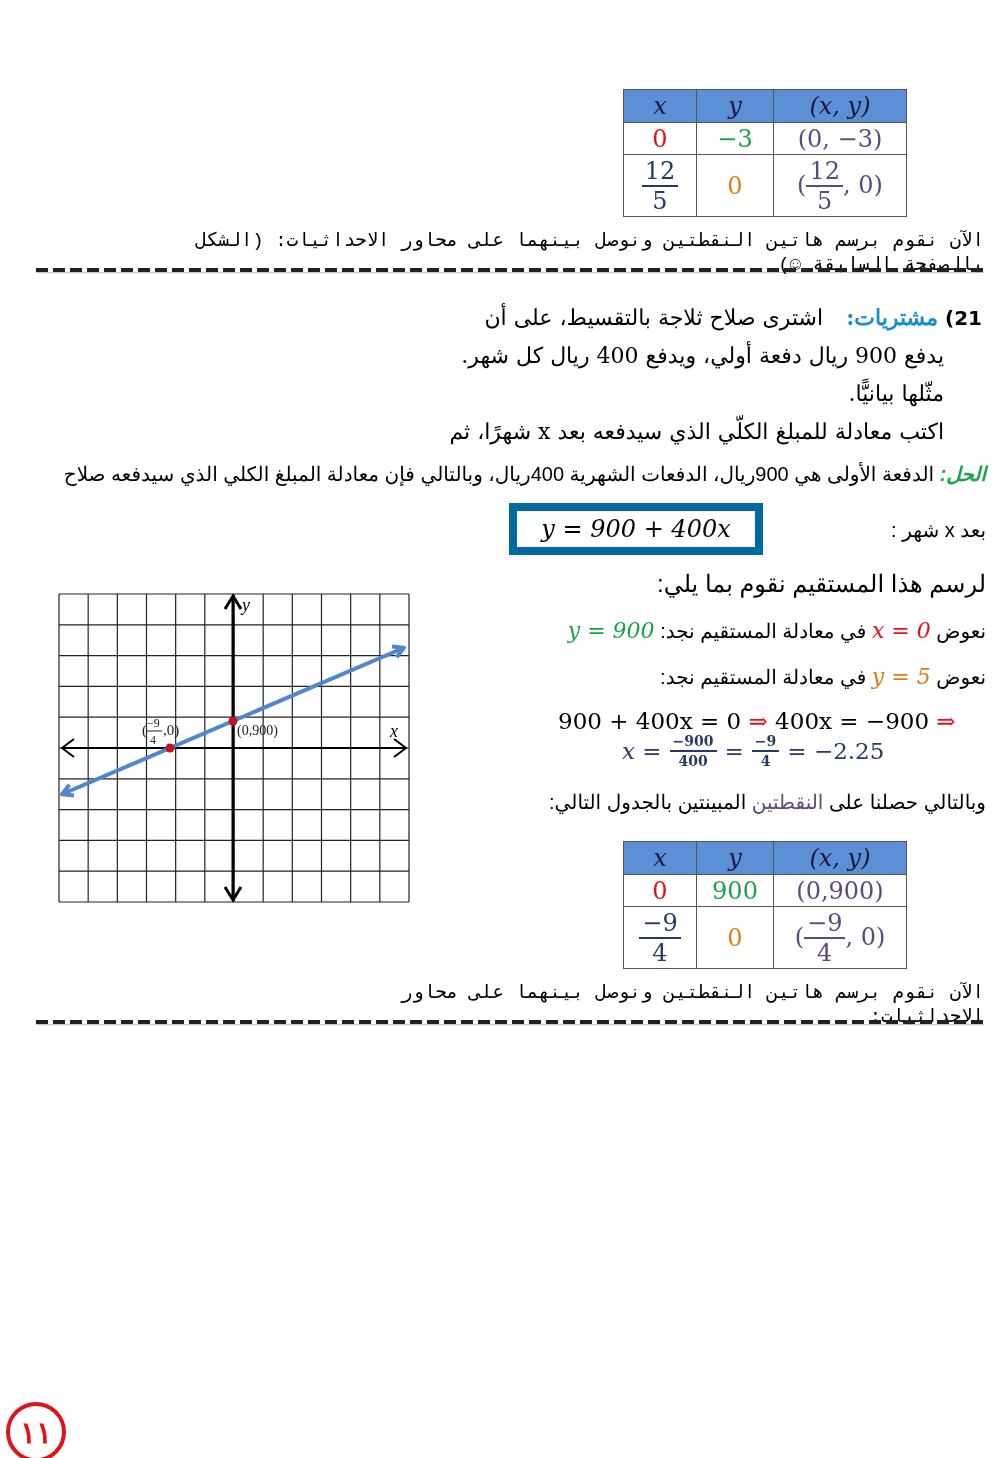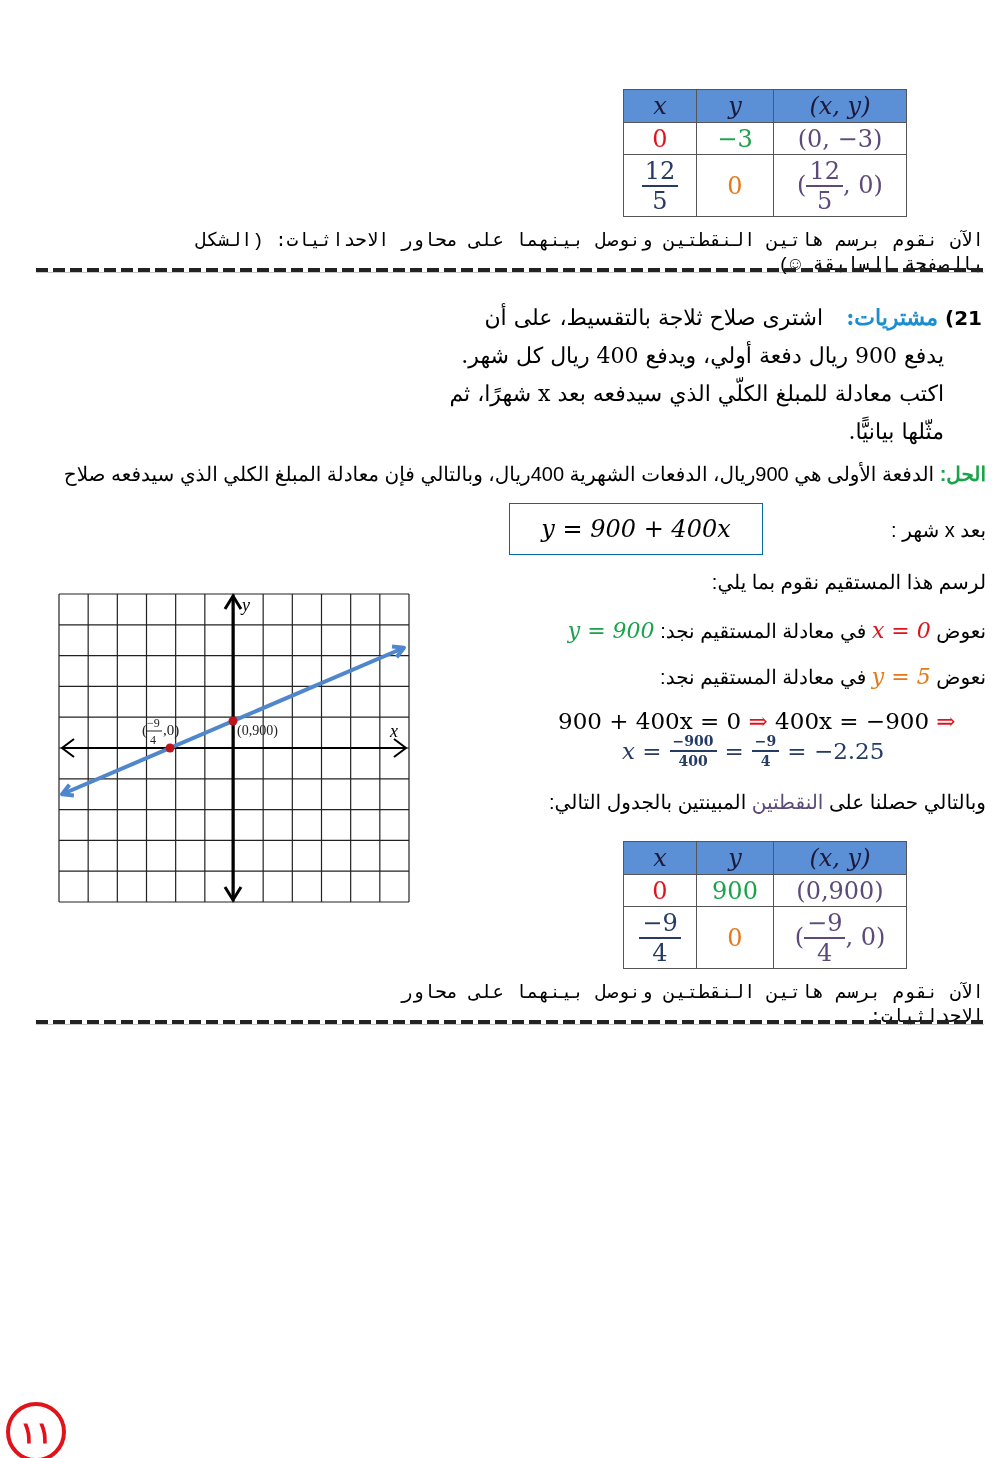--- a/index.html
+++ b/index.html
@@ -16,21 +16,21 @@
   .green { color:#1aa34a; }
   .orange { color:#e47a17; }
   .purple { color:#5c4a7a; }
   .navy { color:#253b63; }
   .frac { display:inline-flex; flex-direction:column; align-items:center; vertical-align:middle; line-height:1; }
   .frac .num { border-bottom:2px solid currentColor; padding:0 3px 2px; }
   .frac .den { padding-top:2px; }
   .dashes { position:absolute; height:4px; background-image:repeating-linear-gradient(to right, #222 0 12px, transparent 12px 17px); box-shadow:0 1px 1px rgba(0,0,0,0.25); }
   .ptext { font-size:19px;font-family:Liberation Mono, monospace; }
   .book { font-family:"DejaVu Serif", serif; font-size:22px; line-height:38px; }
-  .eqbox { border:1px solid #0369a1; box-sizing:border-box; display:flex; align-items:center; justify-content:center; }
+  .eqbox { border:8px solid #0369a1; box-sizing:border-box; display:flex; align-items:center; justify-content:center; }
   .page-num { border:4px solid #e0131b; border-radius:50%; color:#e0131b; display:flex; align-items:center; justify-content:center; font-size:30px; font-weight:bold; }
 </style>
 </head>
 <body>
 
 <table class="xy" style="left:623px; top:89px; width:284px;">
   <tbody>
       <tr>
     <th style="width:72px;">x</th>
     <th style="width:76px;">y</th>
@@ -62,35 +62,35 @@
 <div class="abs ar ptext" style="right:18px; top:228px; width:870px;">الآن نقوم برسم هاتين النقطتين ونوصل بينهما على محاور الاحداثيات: (الشكل بالصفحة السابقة ☺)</div>
 <div class="dashes" style="left:36px; top:268px; width:948px;"></div>
 
 <div class="abs ar book" style="right:20px; top:298px; width:540px;">
   <div>
     <span style="font-weight:bold; font-family:'DejaVu Sans', sans-serif; font-size:20px;">21)</span>
     <span style="color:#1a8fd0; font-weight:bold; margin-left:16px;">مشتريات:</span>
     <span>اشترى صلاح ثلاجة بالتقسيط، على أن</span>
   </div>
   <div style="padding-right:38px;">يدفع 900 ريال دفعة أولي، ويدفع 400 ريال كل شهر.</div>
+  <div style="padding-right:38px;">مثّلها بيانيًّا.</div>
   <div style="padding-right:38px;">اكتب معادلة للمبلغ الكلّي الذي سيدفعه بعد x شهرًا، ثم</div>
-  <div style="padding-right:38px;">مثّلها بيانيًّا.</div>
 </div>
 
 <div class="abs ar" style="right:16px; top:462px; width:975px; font-size:20px; white-space:nowrap;">
-  <span style="color:#1aa34a; font-weight:bold;">الحل:</span>
+  <span style="color:#1aa34a; font-weight:bold;font-style:italic;">الحل:</span>
   <span>الدفعة الأولى هي 900ريال، الدفعات الشهرية 400ريال، وبالتالي فإن معادلة المبلغ الكلي الذي سيدفعه صلاح</span>
 </div>
 
 <div class="abs ar" style="right:16px; top:518px; font-size:20px;">بعد x شهر :</div>
 <div class="abs eqbox mathi" style="left:509px; top:503px; width:254px; height:52px; font-size:24px;">
   <span>y = 900 + 400x</span>
 </div>
 
-<div class="abs ar" style="right:16px; top:570px; font-size:20px;">لرسم هذا المستقيم نقوم بما يلي:</div>
+<div class="abs ar" style="right:16px; top:570px; font-size:24px;">لرسم هذا المستقيم نقوم بما يلي:</div>
 
 <div class="abs ar" style="right:16px; top:618px; font-size:20px; white-space:nowrap;">
   <span>نعوض</span>
   <span class="mathi red" style="font-size:22px; direction:ltr; unicode-bidi:isolate;">x = 0</span>
   <span>في معادلة المستقيم نجد:</span>
   <span class="mathi green" style="font-size:22px; direction:ltr; unicode-bidi:isolate;">y = 900</span>
 </div>
 
 <div class="abs ar" style="right:16px; top:664px; font-size:20px; white-space:nowrap;">
   <span>نعوض</span>

